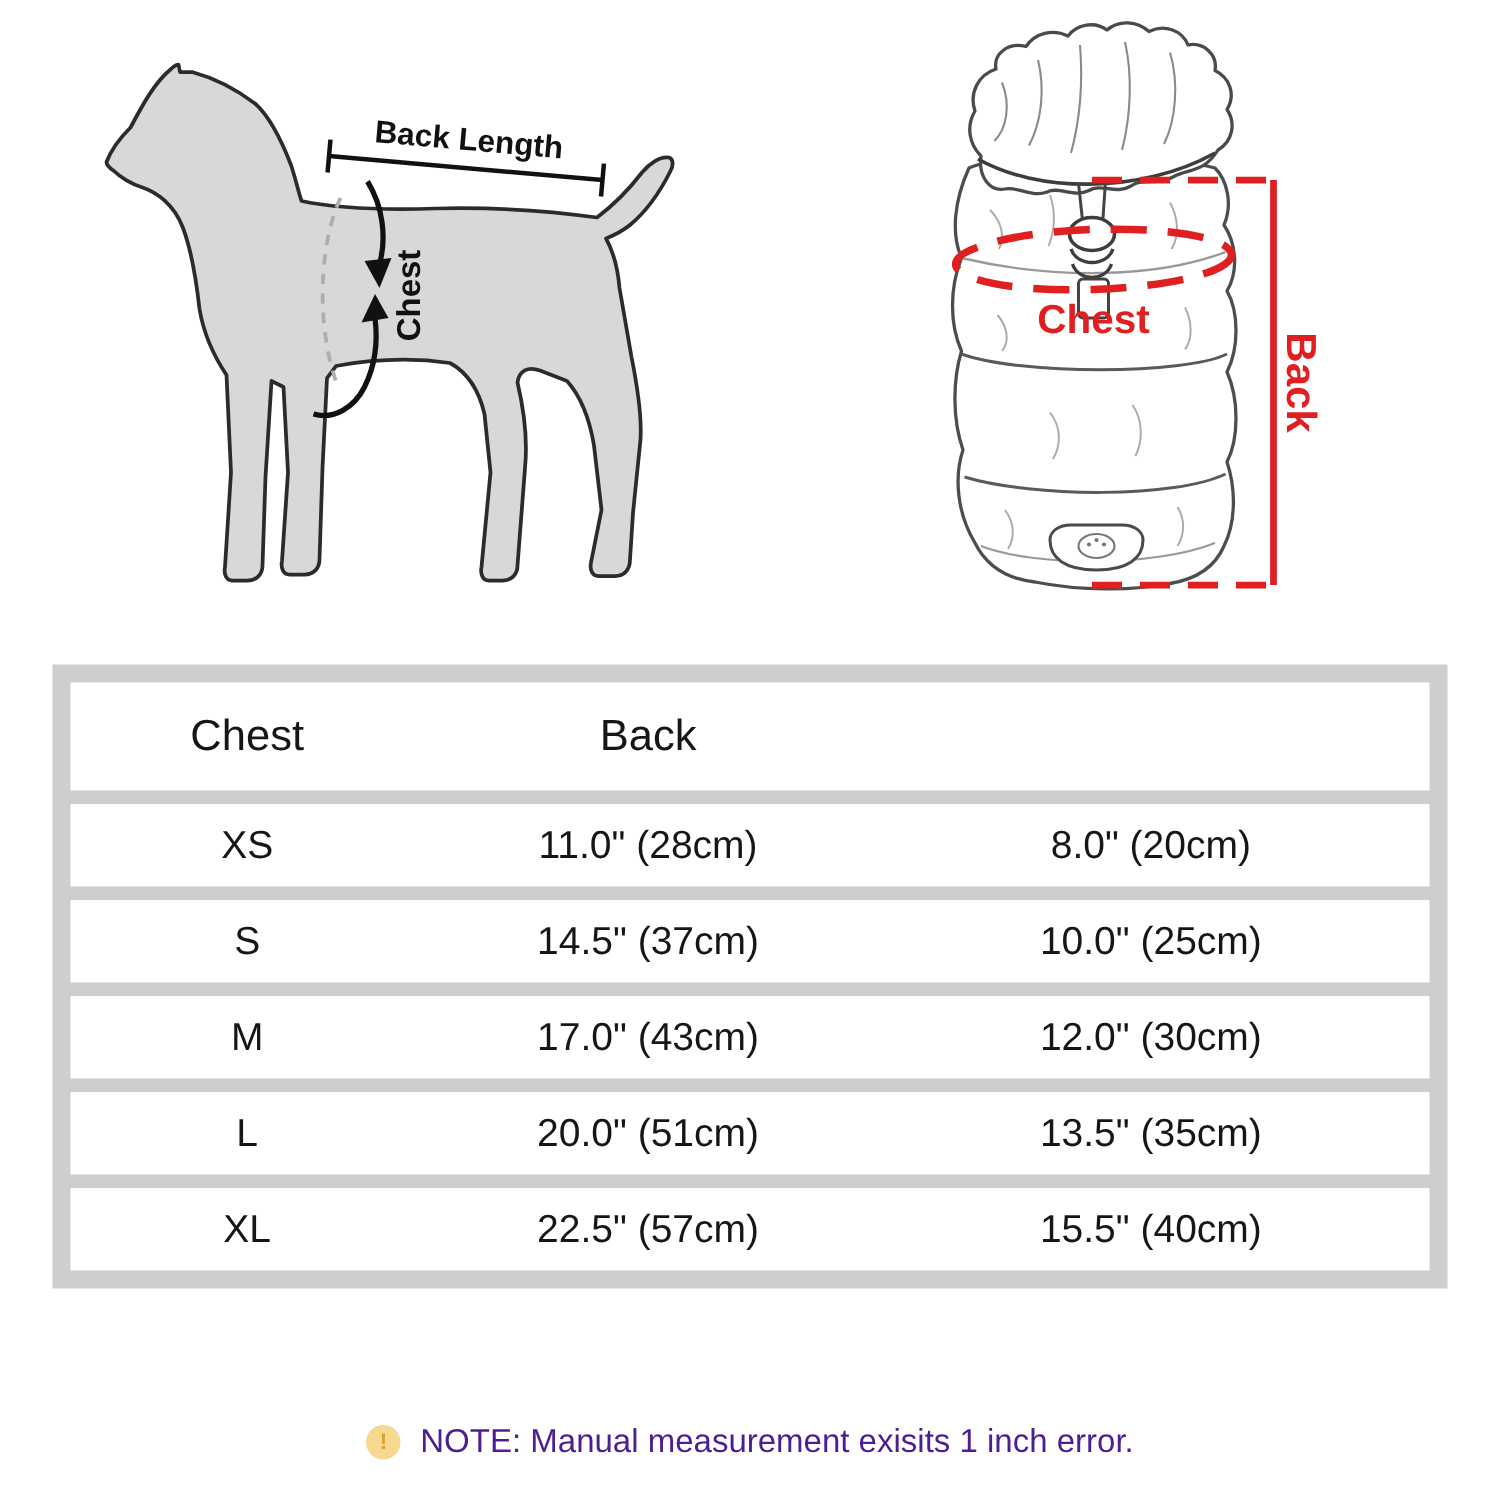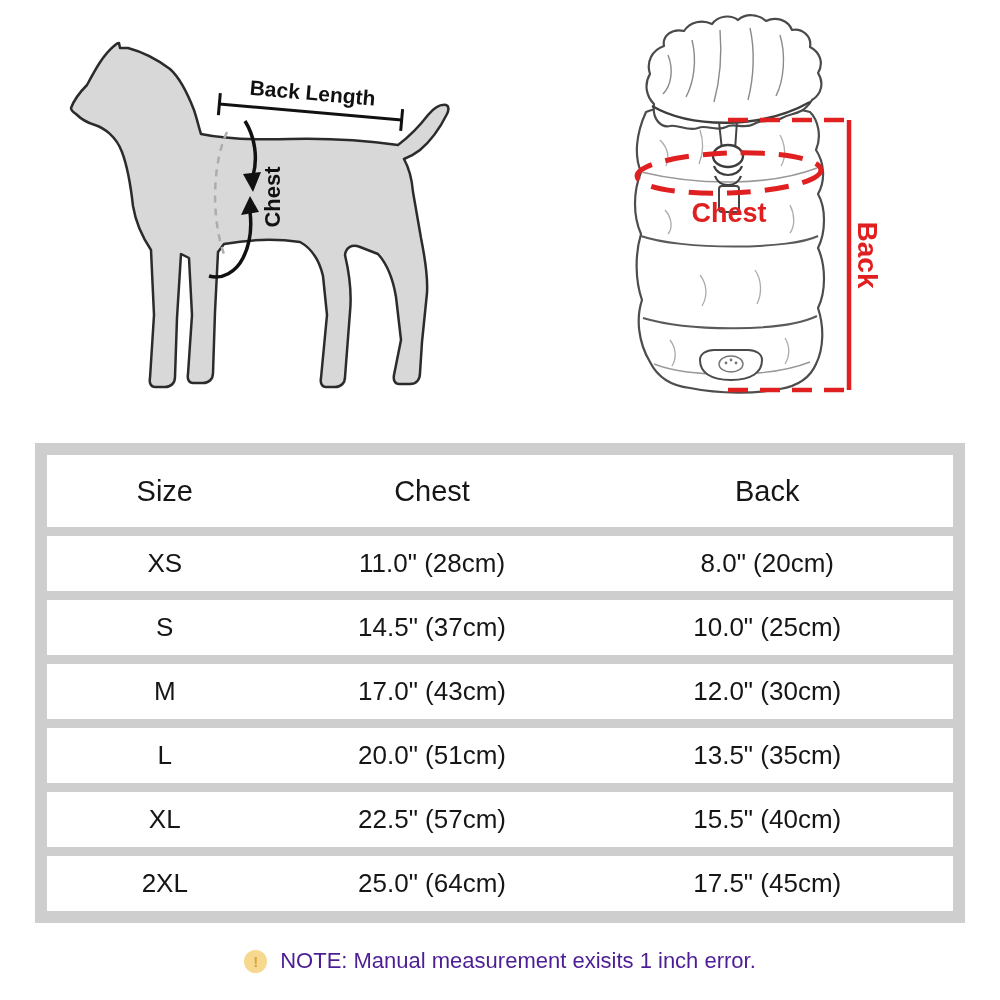--- a/index.html
+++ b/index.html
@@ -178,21 +178,20 @@
     <ellipse cx="729" cy="173" rx="92" ry="20" transform="rotate(-2 729 173)" fill="none" stroke="#e02020" stroke-width="5" stroke-dasharray="24 14"></ellipse>
     <text x="729" y="222" text-anchor="middle" font-size="27" font-weight="bold" fill="#e02020">Chest</text>
 
     <path d="M728 120 H852 M728 390 H852" fill="none" stroke="#e02020" stroke-width="4.5" stroke-dasharray="20 12"></path>
     <path d="M849 120 V390" fill="none" stroke="#e02020" stroke-width="4.5"></path>
     <text x="858" y="255" transform="rotate(90 858 255)" text-anchor="middle" font-size="28" font-weight="bold" fill="#e02020">Back</text>
   </svg>
 
   <div class="size-table">
     <div class="t-row t-header">
-      <div class="t-cell">Size</div>
       <div class="t-cell">Chest</div>
       <div class="t-cell">Back</div>
     </div>
     <div class="t-row">
       <div class="t-cell">XS</div>
       <div class="t-cell">11.0" (28cm)</div>
       <div class="t-cell">8.0" (20cm)</div>
     </div>
     <div class="t-row">
       <div class="t-cell">S</div>
@@ -206,25 +205,20 @@
     </div>
     <div class="t-row">
       <div class="t-cell">L</div>
       <div class="t-cell">20.0" (51cm)</div>
       <div class="t-cell">13.5" (35cm)</div>
     </div>
     <div class="t-row">
       <div class="t-cell">XL</div>
       <div class="t-cell">22.5" (57cm)</div>
       <div class="t-cell">15.5" (40cm)</div>
-    </div>
-    <div class="t-row">
-      <div class="t-cell">2XL</div>
-      <div class="t-cell">25.0" (64cm)</div>
-      <div class="t-cell">17.5" (45cm)</div>
     </div>
   </div>
 
   <div class="note">
     <span class="note-icon">!</span>
     <span class="note-text">NOTE: Manual measurement exisits 1 inch error.</span>
   </div>
 
 </div>
 

